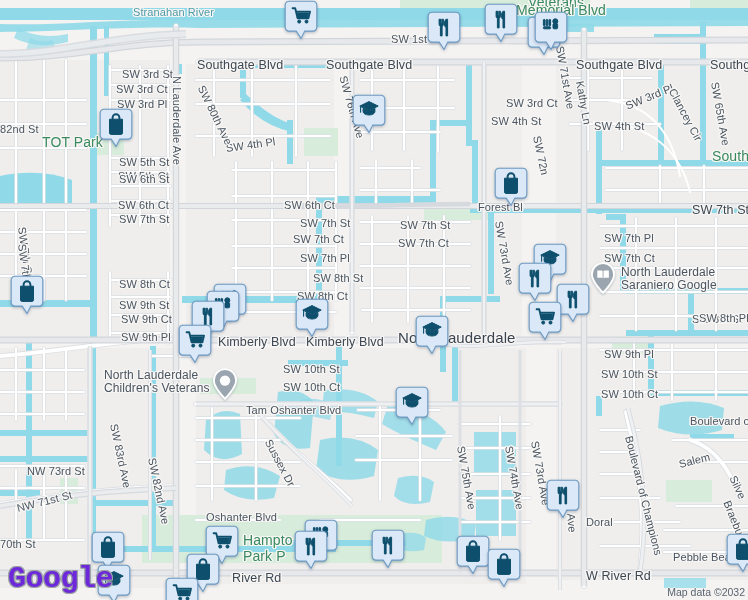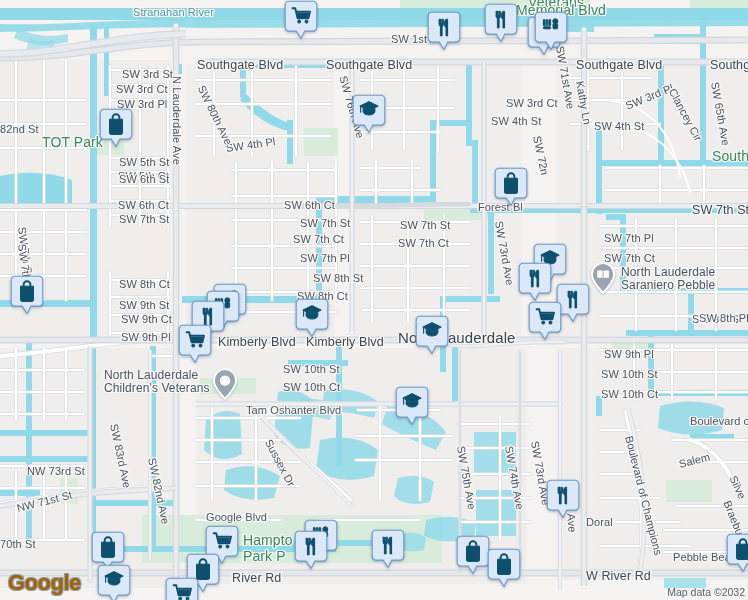--- a/index.html
+++ b/index.html
@@ -46,23 +46,23 @@
      filter:drop-shadow(0 1px 1.4px rgba(40,60,90,.34));}
 
   
   .dotpin{position:absolute;width:26px;height:32px;cursor:pointer;}
   .dotpin svg{display:block;width:26px;height:32px;
      filter:drop-shadow(0 1px 1.2px rgba(40,60,90,.3));}
 
   
   #glogo{
     position:absolute;left:8px;bottom:4px;
-    font-family:Liberation Sans, sans-serif;
-    font-size:22px;font-weight:700;letter-spacing:-0.5px;
-    color:#a16207;
+    font-family:Liberation Mono, monospace;
+    font-size:30px;font-weight:700;letter-spacing:-0.5px;
+    color:#6d28d9;
     text-shadow:
       1px 0 0 #9aa0a6,-1px 0 0 #9aa0a6,0 1px 0 #9aa0a6,0 -1px 0 #9aa0a6,
       1px 1px 0 #9aa0a6,-1px 1px 0 #9aa0a6,1px -1px 0 #9aa0a6,-1px -1px 0 #9aa0a6;
     pointer-events:auto;cursor:pointer;
   }
   #attrib{
     position:absolute;right:3px;bottom:2px;
     font-size:10.5px;color:#5a6470;
     text-shadow:1px 0 0 #f4f3f1,-1px 0 0 #f4f3f1,0 1px 0 #f4f3f1,0 -1px 0 #f4f3f1;
     pointer-events:auto;cursor:pointer;
@@ -671,38 +671,38 @@
       <div class="lbl " style="left: 283px; top: 381px;">SW 10th Ct</div>
       <div class="lbl " style="left: 601px; top: 388px;">SW 10th Ct</div>
       <div class="lbl " style="left: 246px; top: 404px;">Tam Oshanter Blvd</div>
       <div class="lbl " style="left: 690px; top: 415px;">Boulevard o</div>
       <div class="lbl " style="left: 114px; top: 418px; transform: rotate(78deg); transform-origin: 0px 50%;">SW 83rd Ave</div>
       <div class="lbl " style="left: 152px; top: 452px; transform: rotate(78deg); transform-origin: 0px 50%;">SW 82nd Ave</div>
       <div class="lbl " style="left: 27px; top: 465px;">NW 73rd St</div>
       <div class="lbl " style="left: 17px; top: 502px; transform: rotate(-14deg); transform-origin: 0px 50%;">NW 71st St</div>
       <div class="lbl " style="left: 0px; top: 538px;">70th St</div>
       <div class="lbl " style="left: 268px; top: 434px; transform: rotate(62deg); transform-origin: 0px 50%;">Sussex Dr</div>
-      <div class="lbl " style="left: 206px; top: 511px;">Google Blvd</div>
+      <div class="lbl " style="left: 206px; top: 511px;">Oshanter Blvd</div>
       <div class="lbl " style="left: 461px; top: 440px; transform: rotate(80deg); transform-origin: 0px 50%;">SW 75th Ave</div>
       <div class="lbl " style="left: 509px; top: 440px; transform: rotate(80deg); transform-origin: 0px 50%;">SW 74th Ave</div>
       <div class="lbl " style="left: 535px; top: 435px; transform: rotate(80deg); transform-origin: 0px 50%;">SW 73rd Ave</div>
       <div class="lbl " style="left: 570px; top: 490px; transform: rotate(86deg); transform-origin: 0px 50%;">1st Ave</div>
       <div class="lbl " style="left: 629px; top: 430px; transform: rotate(76deg); transform-origin: 0px 50%;">Boulevard of Champions</div>
       <div class="lbl " style="left: 679px; top: 458px; transform: rotate(-14deg); transform-origin: 0px 50%;">Salem</div>
       <div class="lbl " style="left: 733px; top: 470px; transform: rotate(66deg); transform-origin: 0px 50%;">Silve</div>
       <div class="lbl " style="left: 727px; top: 495px; transform: rotate(68deg); transform-origin: 0px 50%;">Braebu</div>
       <div class="lbl " style="left: 586px; top: 516px;">Doral</div>
       <div class="lbl " style="left: 673px; top: 551px;">Pebble Beach</div>
       <div class="lbl  maj" style="left: 232px; top: 572px;">River Rd</div>
       <div class="lbl  maj" style="left: 586px; top: 570px;">W River Rd</div>
     </div>
   <div id="poi-label-layer">
       <div class="lbl poi" style="left: 621px; top: 266px;">
         <div>North Lauderdale</div>
-        <div>Saraniero Pebble</div>
+        <div>Saraniero Google</div>
       </div>
       <div class="lbl poi" style="left: 104px; top: 369px;">
         <div>North Lauderdale</div>
         <div>Children's Veterans</div>
       </div>
     </div>
 
   <div id="dotpin-layer">
       <div class="dotpin" style="left: 590px; top: 262px;">
         <svg viewBox="0 0 26 32" xmlns="http://www.w3.org/2000/svg">

